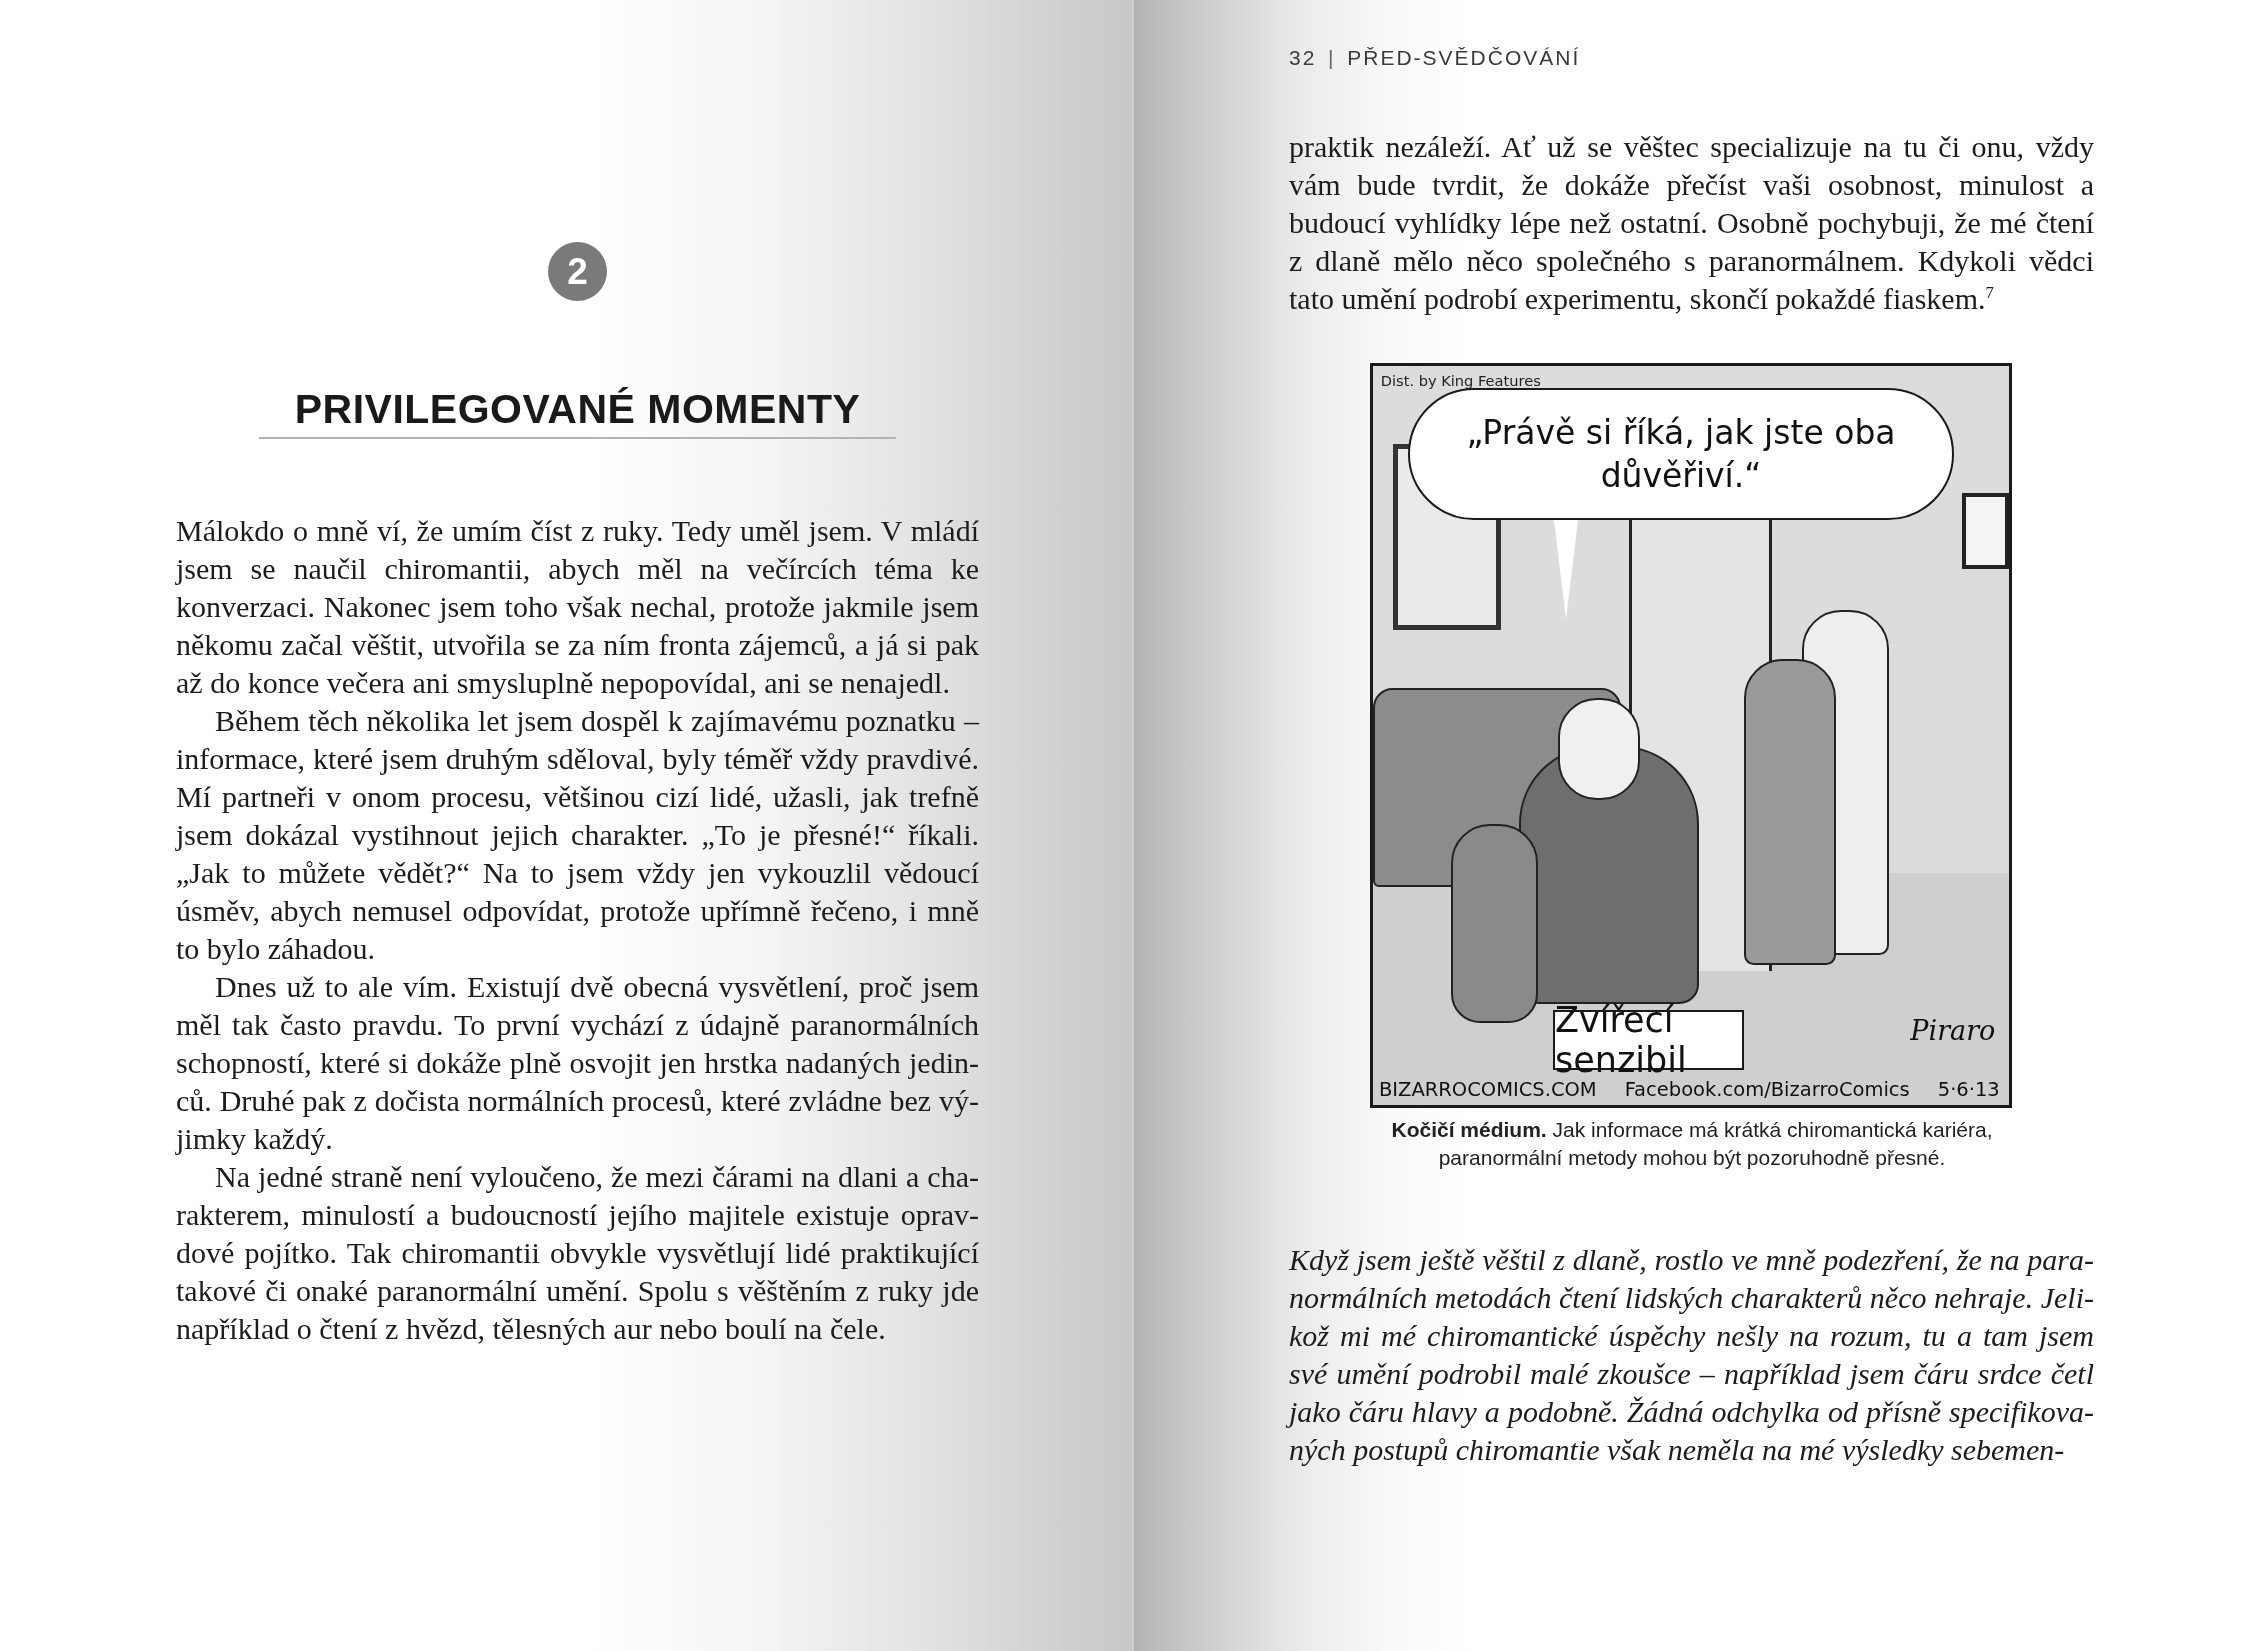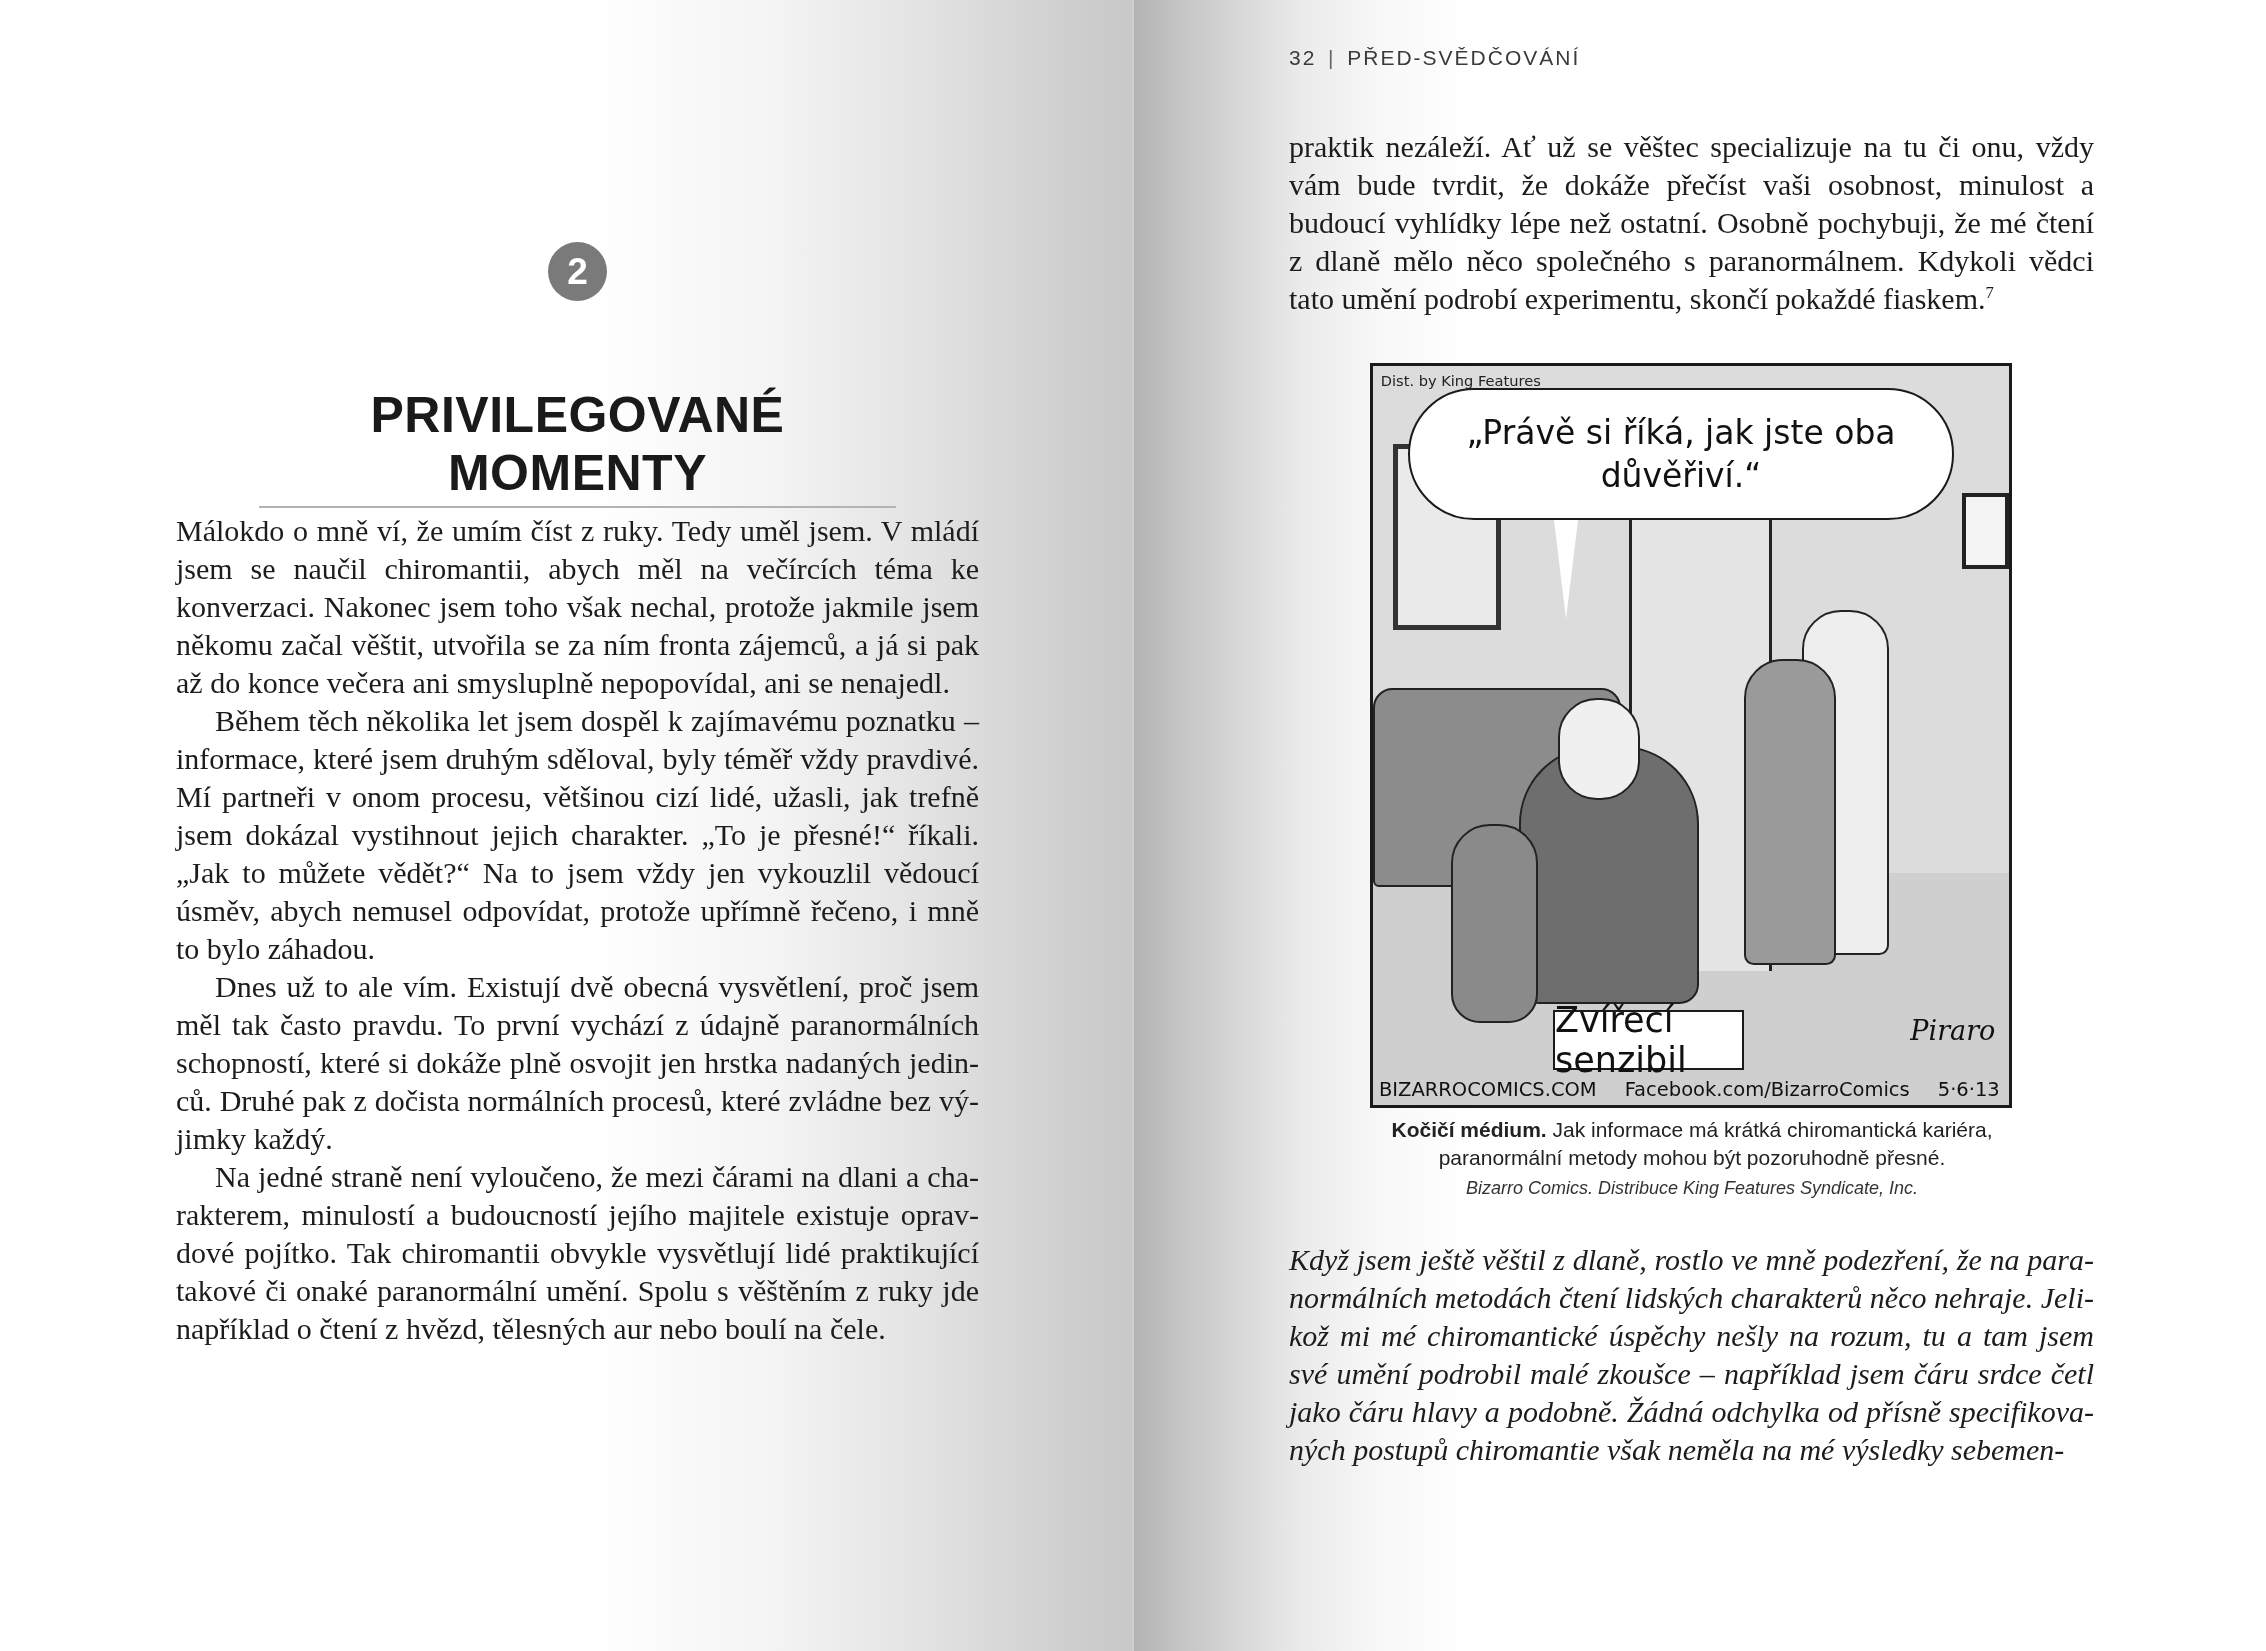--- a/index.html
+++ b/index.html
@@ -20,21 +20,21 @@
   }
   .spine { position:absolute; left:1132px; top:0; width:2px; height:1651px; background:#cfcfcf; }
 
   .chapter-badge {
     position:absolute; left:548px; top:242px; width:59px; height:59px; border-radius:50%;
     background:#7a7a7a; color:#fff; display:flex; align-items:center; justify-content:center;
     font-family:"Liberation Sans", sans-serif; font-weight:bold; font-size:37px;
   }
   .chapter-title {
     position:absolute; left:259px; top:386px; width:637px; text-align:center;
-    font-family:"Liberation Sans", sans-serif; font-weight:bold; font-size:50px;
+    font-family:"Liberation Sans", sans-serif; font-weight:bold; font-size:41px;
     letter-spacing:0.5px; color:#1a1a1a; padding-bottom:3.9px;
     border-bottom:2.9px solid #b3b3b3;
   }
   .body-text {
     position:absolute; font-size:30px; line-height:38px; text-align:justify;
     color:#1c1c1c;
   }
   .body-text p { margin:0; }
   .body-text p.indent { text-indent:39px; }
   .left-body { left:176px; top:512px; width:803px; }
@@ -140,19 +140,18 @@
   <div class="footer-row">
     <span>BIZARROCOMICS.COM</span>
     <span>Facebook.com/BizarroComics</span>
     <span>5·6·13</span>
   </div>
 </div>
 
 <div class="figure-caption">
   <span class="cap-title">Kočičí médium.</span>
   <span>Jak informace má krátká chiromantická kariéra, paranormální metody mohou být pozoruhodně přesné.</span>
-  <span class="cap-credit">Bizarro Comics. Distribuce King Features Syndicate, Inc.</span>
 </div>
 
 <div class="body-text right-bottom">
   <p>Když jsem ještě věštil z dlaně, rostlo ve mně podezření, že na para­normálních metodách čtení lidských charakterů něco nehraje. Jeli­kož mi mé chiromantické úspěchy nešly na rozum, tu a tam jsem své umění podrobil malé zkoušce – například jsem čáru srdce četl jako čáru hlavy a podobně. Žádná odchylka od přísně specifikova­ných postupů chiromantie však neměla na mé výsledky sebemen-</p>
 </div>
 
 
 </body></html>

